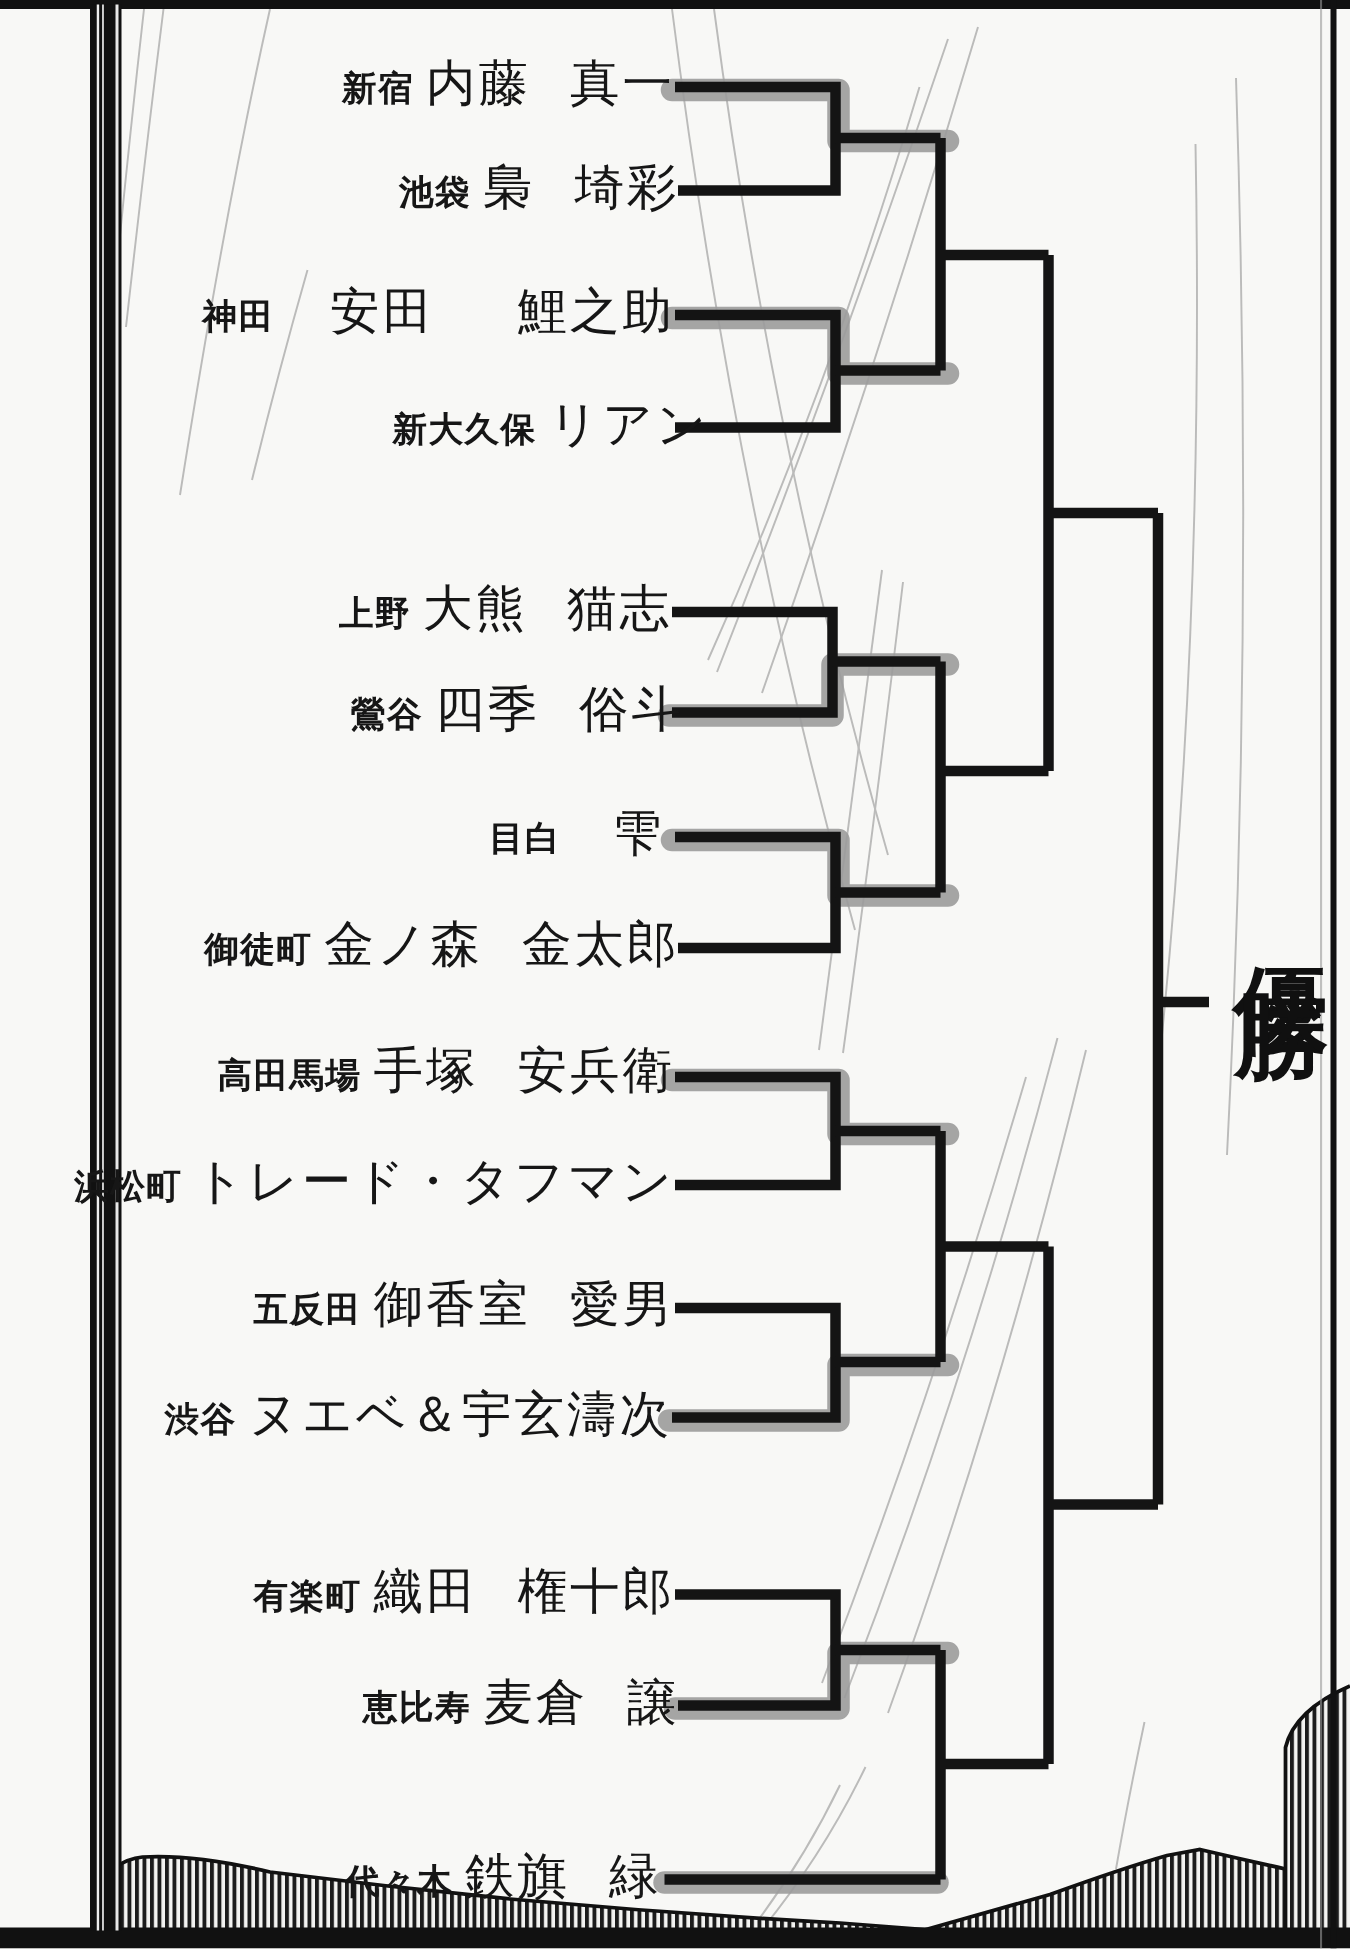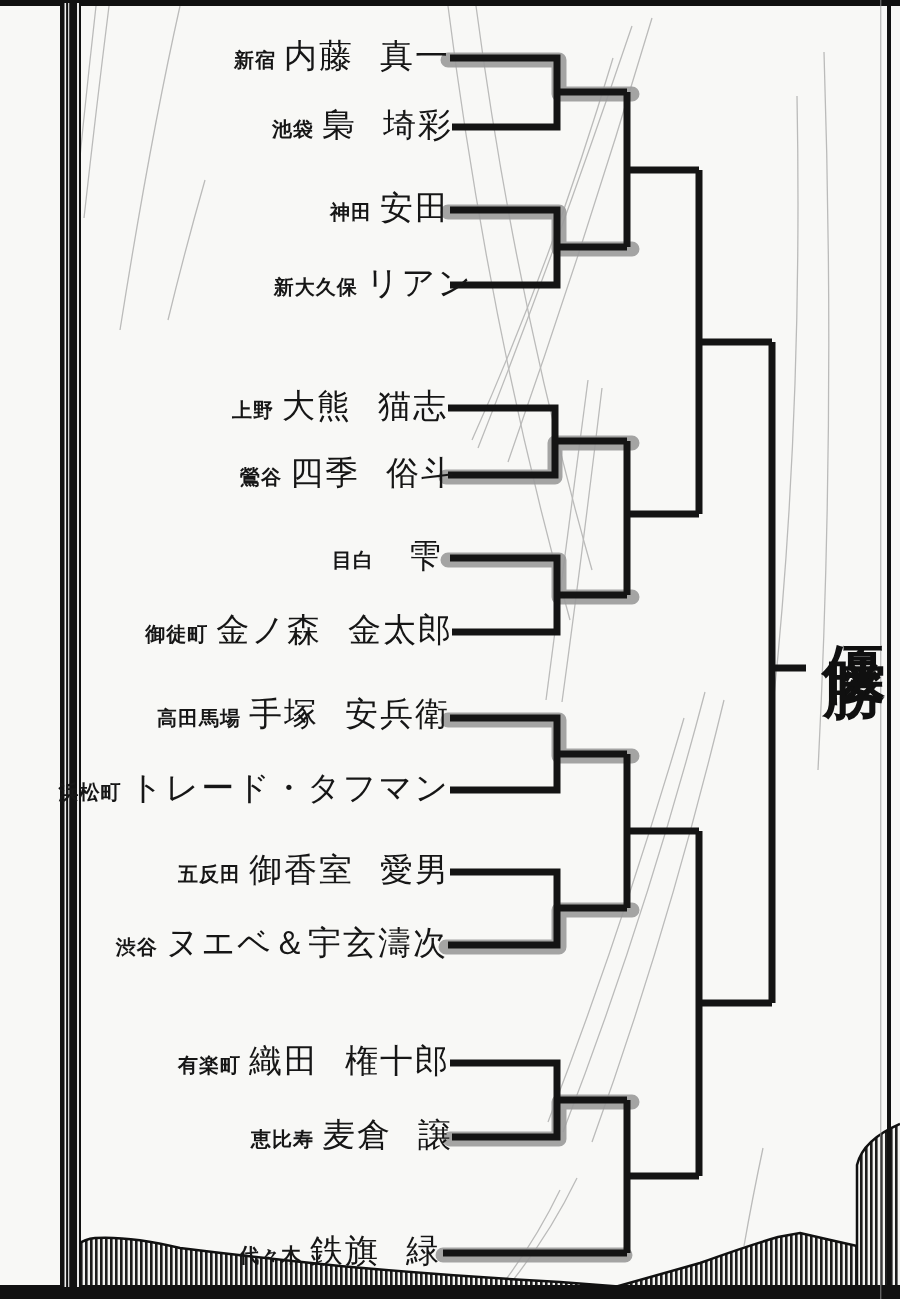--- a/index.html
+++ b/index.html
@@ -6,21 +6,21 @@
   body{
     width:900px;height:1299px;position:relative;overflow:hidden;
     background:#f8f8f6;
     font-family:"DejaVu Serif","Liberation Serif",serif;
   }
   svg.art{position:absolute;left:0;top:0;z-index:1;}
   .row{
     position:absolute;z-index:2;display:flex;align-items:baseline;
     white-space:nowrap;transform:translateY(-54%);color:#161616;
   }
-  .station{font-size:20px;font-weight:700;margin-right:8px;letter-spacing:1px;}
+  .station{font-size:23px;font-weight:700;margin-right:8px;letter-spacing:1px;}
   .nm{font-size:33px;font-weight:400;letter-spacing:2px;}
   .giv{margin-left:26px;}
   .giv:empty{display:none;}
   .champion{
     position:absolute;z-index:2;left:812px;top:594px;
     writing-mode:vertical-rl;text-orientation:upright;
     font-size:63px;font-weight:700;letter-spacing:14px;color:#101010;
   }
 </style>
 </head>
@@ -131,23 +131,24 @@
 <div class="row" style="top:58px;right:450px;">
   <span class="station">新宿</span>
   <span class="nm fam">内藤</span>
   <span class="nm giv">真一</span>
 </div>
 <div class="row" style="top:127px;right:447px;">
   <span class="station">池袋</span>
   <span class="nm fam">梟</span>
   <span class="nm giv">埼彩</span>
 </div>
-<div class="row" style="top:210px;right:450px;">
+<div class="row" style="top:210px;right:450px;gap:29px;">
   <span class="station">神田</span>
   <span class="nm fam">安田</span>
+  <span class="nm giv">鯉之助</span>
 </div>
 <div class="row" style="top:285px;right:427px;">
   <span class="station">新大久保</span>
   <span class="nm fam">リアン</span>
 
 </div>
 <div class="row" style="top:408px;right:452px;">
   <span class="station">上野</span>
   <span class="nm fam">大熊</span>
   <span class="nm giv">猫志</span>

